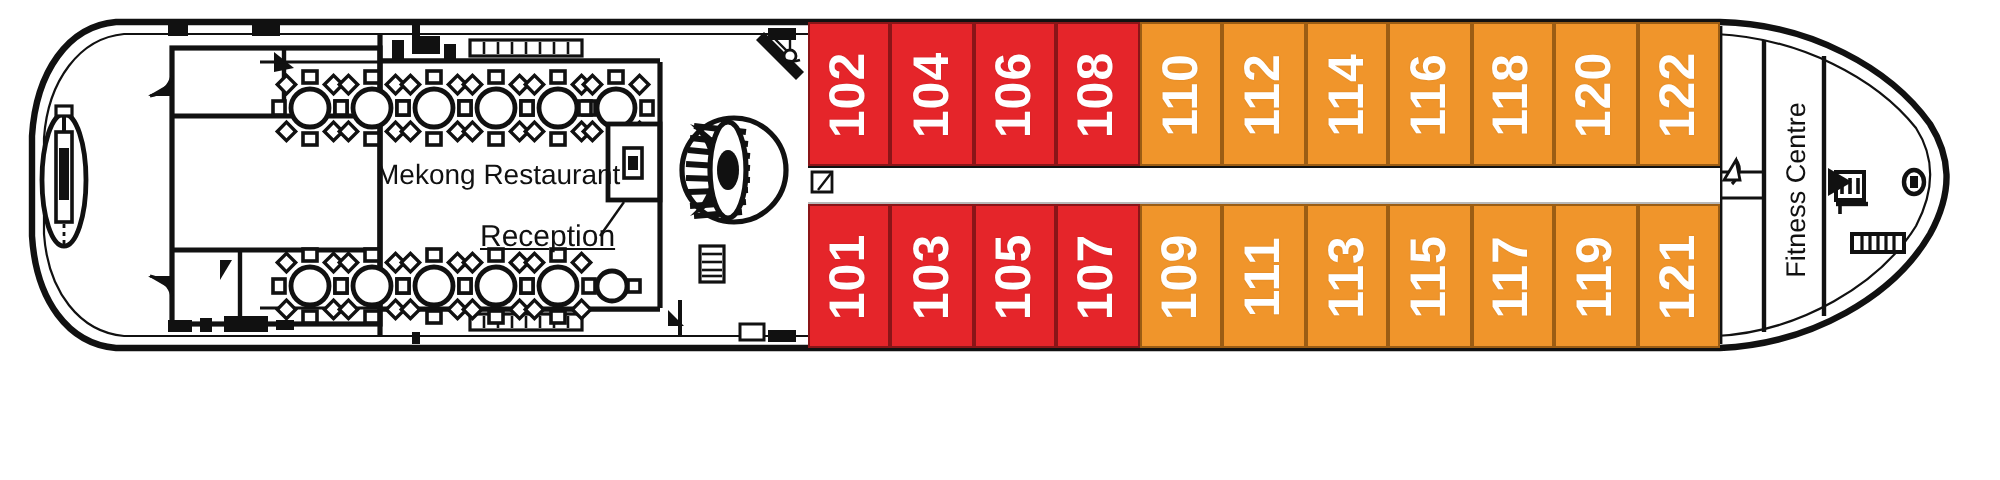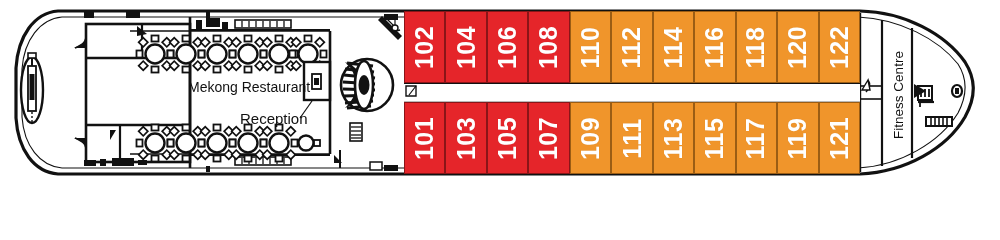--- a/index.html
+++ b/index.html
@@ -93,20 +93,21 @@
     z-index: 8;
   }
   #restaurant-label {
     left: 152px; top: 79px;
     font-size: 14px;
     margin-left: 36px;
   }
   #reception-label {
     left: 240px; top: 110px;
     font-size: 15px;
+    text-decoration: underline;
   }
   #fitness-label-wrap {
     position: absolute;
     left: 890px; top: 35px;
     width: 16px; height: 120px;
     z-index: 8;
   }
   .vert-text {
     position: absolute;
     left: 50%; top: 50%;

